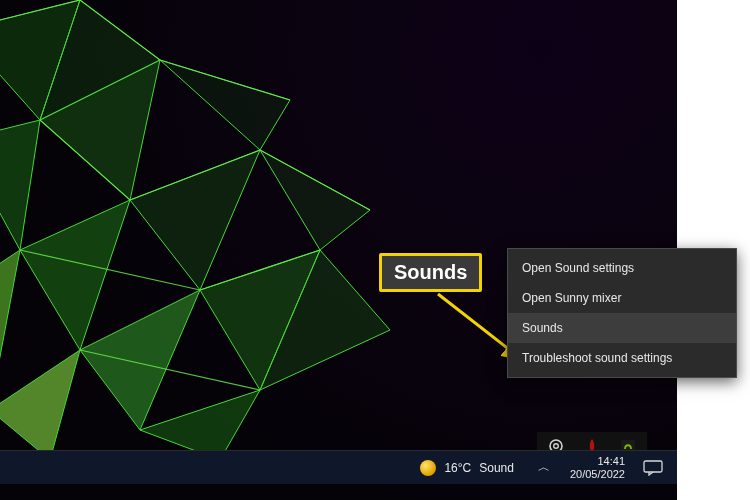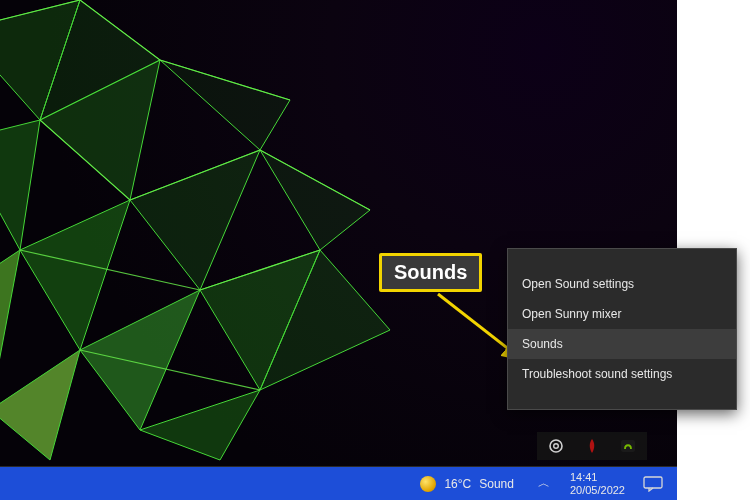--- a/index.html
+++ b/index.html
@@ -42,21 +42,21 @@
   }
 
   
   .context-menu {
     position: absolute;
     left: 507px; top: 248px;
     width: 230px;
     background: #2b2b2b;
     border: 1px solid #4a4a4a;
     box-shadow: 0 4px 14px rgba(0,0,0,0.6);
-    padding: 20px 0;
+    padding: 4px 0;
   }
   .menu-item {
     position: relative;
     height: 30px;
     line-height: 30px;
     padding: 0 14px;
     color: #e8e8e8;
     font-size: 12px;
     cursor: default;
   }
@@ -79,23 +79,23 @@
     align-items: center;
     gap: 18px;
     background: rgba(20,20,20,0.85);
     padding: 2px 10px;
   }
   .tray-upper .ic { width: 18px; height: 18px; display: inline-flex; align-items:center; justify-content:center; }
 
   
   .taskbar {
     position: absolute;
-    left: 0; bottom: 0;
+    left: 0; bottom: 16px;
     width: 100%; height: 34px;
-    background: #1d4ed8;
+    background: #0f172a;
     border-top: 1px solid #2a2a2a;
     display: flex;
     align-items: center;
     color: #e8e8e8;
     font-size: 12px;
     padding-left: 44px;
   }
   .taskbar .spacer { flex: 1; }
   .weather {
     display: flex;
@@ -103,20 +103,21 @@
     gap: 8px;
     padding: 0 14px;
   }
   .weather-icon {
     width: 16px; height: 16px;
     border-radius: 50%;
     background: radial-gradient(circle at 35% 35%, #ffe36a, #e2a500 65%, #b87d00 100%);
   }
   .tray-chevron { padding: 0 10px; font-size: 12px; color: #e8e8e8; }
   .clock {
+    text-align: right;
     padding: 0 10px;
     font-size: 11px;
     line-height: 1.15;
   }
   .action-center {
     width: 28px; height: 20px;
     margin: 0 10px 0 4px;
     display: flex; align-items: center; justify-content: center;
   }
 </style>

